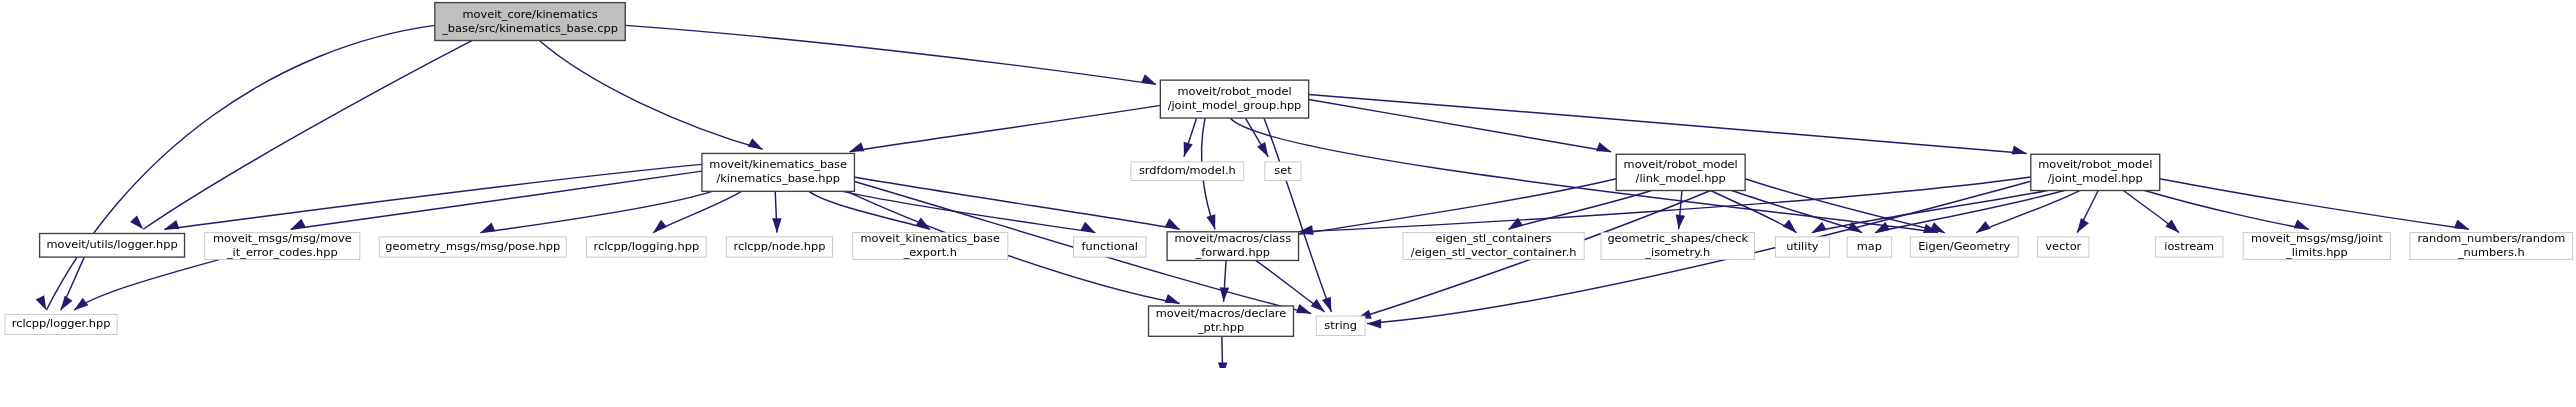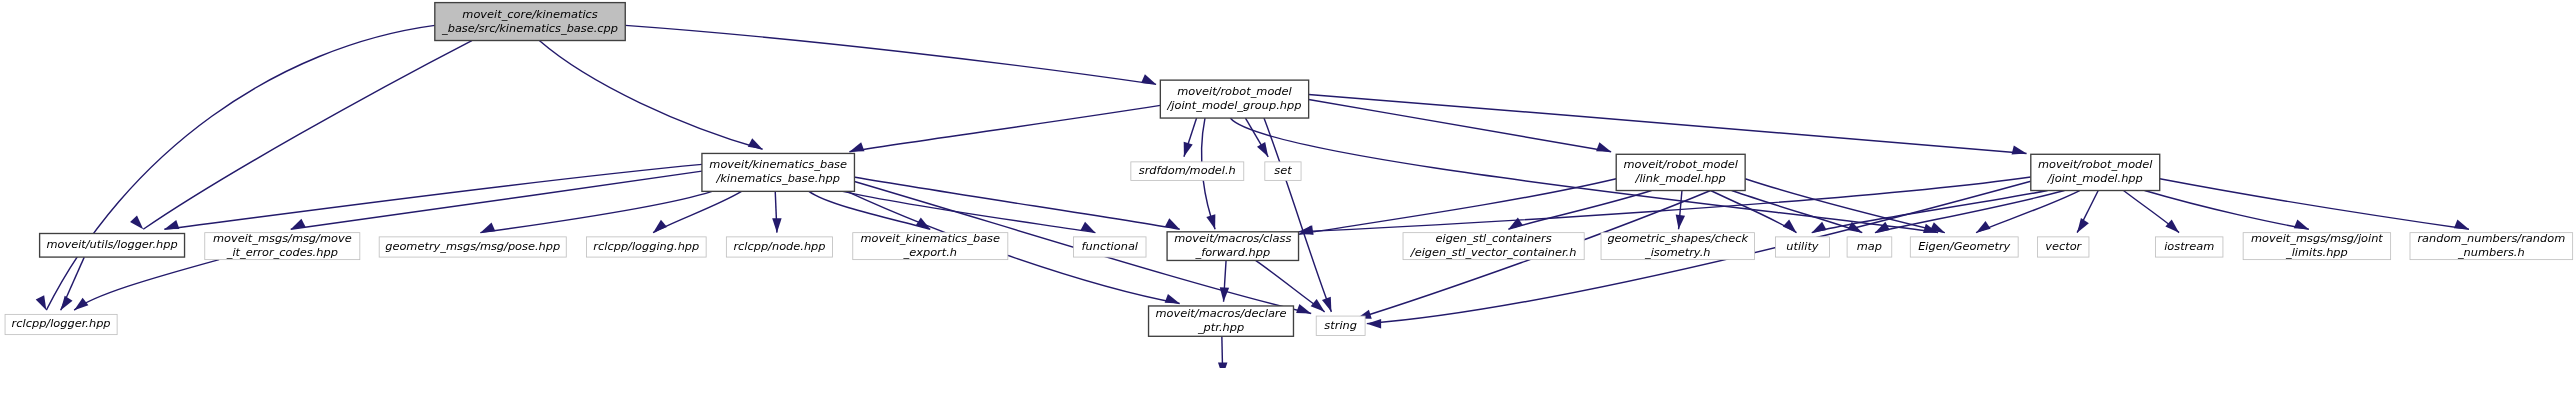--- a/index.html
+++ b/index.html
@@ -1,17 +1,17 @@
 <!DOCTYPE html>
 <html style="font-size:13.5px"><head>
 <meta charset="utf-8">
 <style>
   html,body{margin:0;padding:0;background:#ffffff;}
   body{font-family:"DejaVu Sans","Liberation Sans",sans-serif;}
-  #graph-wrap{position:relative;width:2576px;height:368px;background:#fff;overflow:hidden;font-style:italic;}
+  #graph-wrap{position:relative;width:2576px;height:368px;background:#fff;overflow:hidden;}
   svg#graph{position:absolute;left:0;top:0;width:2576px;height:408px;display:block;}
   .node-box{fill:#ffffff;stroke:#c0c0c0;stroke-width:1;}
   .node-box.bold{stroke:#404040;stroke-width:1.6;}
   .node-box.root{fill:#bfbfbf;stroke:#404040;stroke-width:1.6;}
   .node-label{font-family:"DejaVu Sans","Liberation Sans",sans-serif;font-size:13.5px;fill:#000000;text-anchor:middle;dominant-baseline:middle;}
   .edge{fill:none;stroke:#231a6b;stroke-width:1.7;}
   .arrow-head{fill:#231a6b;stroke:none;}
 </style>
 </head>
 <body>

